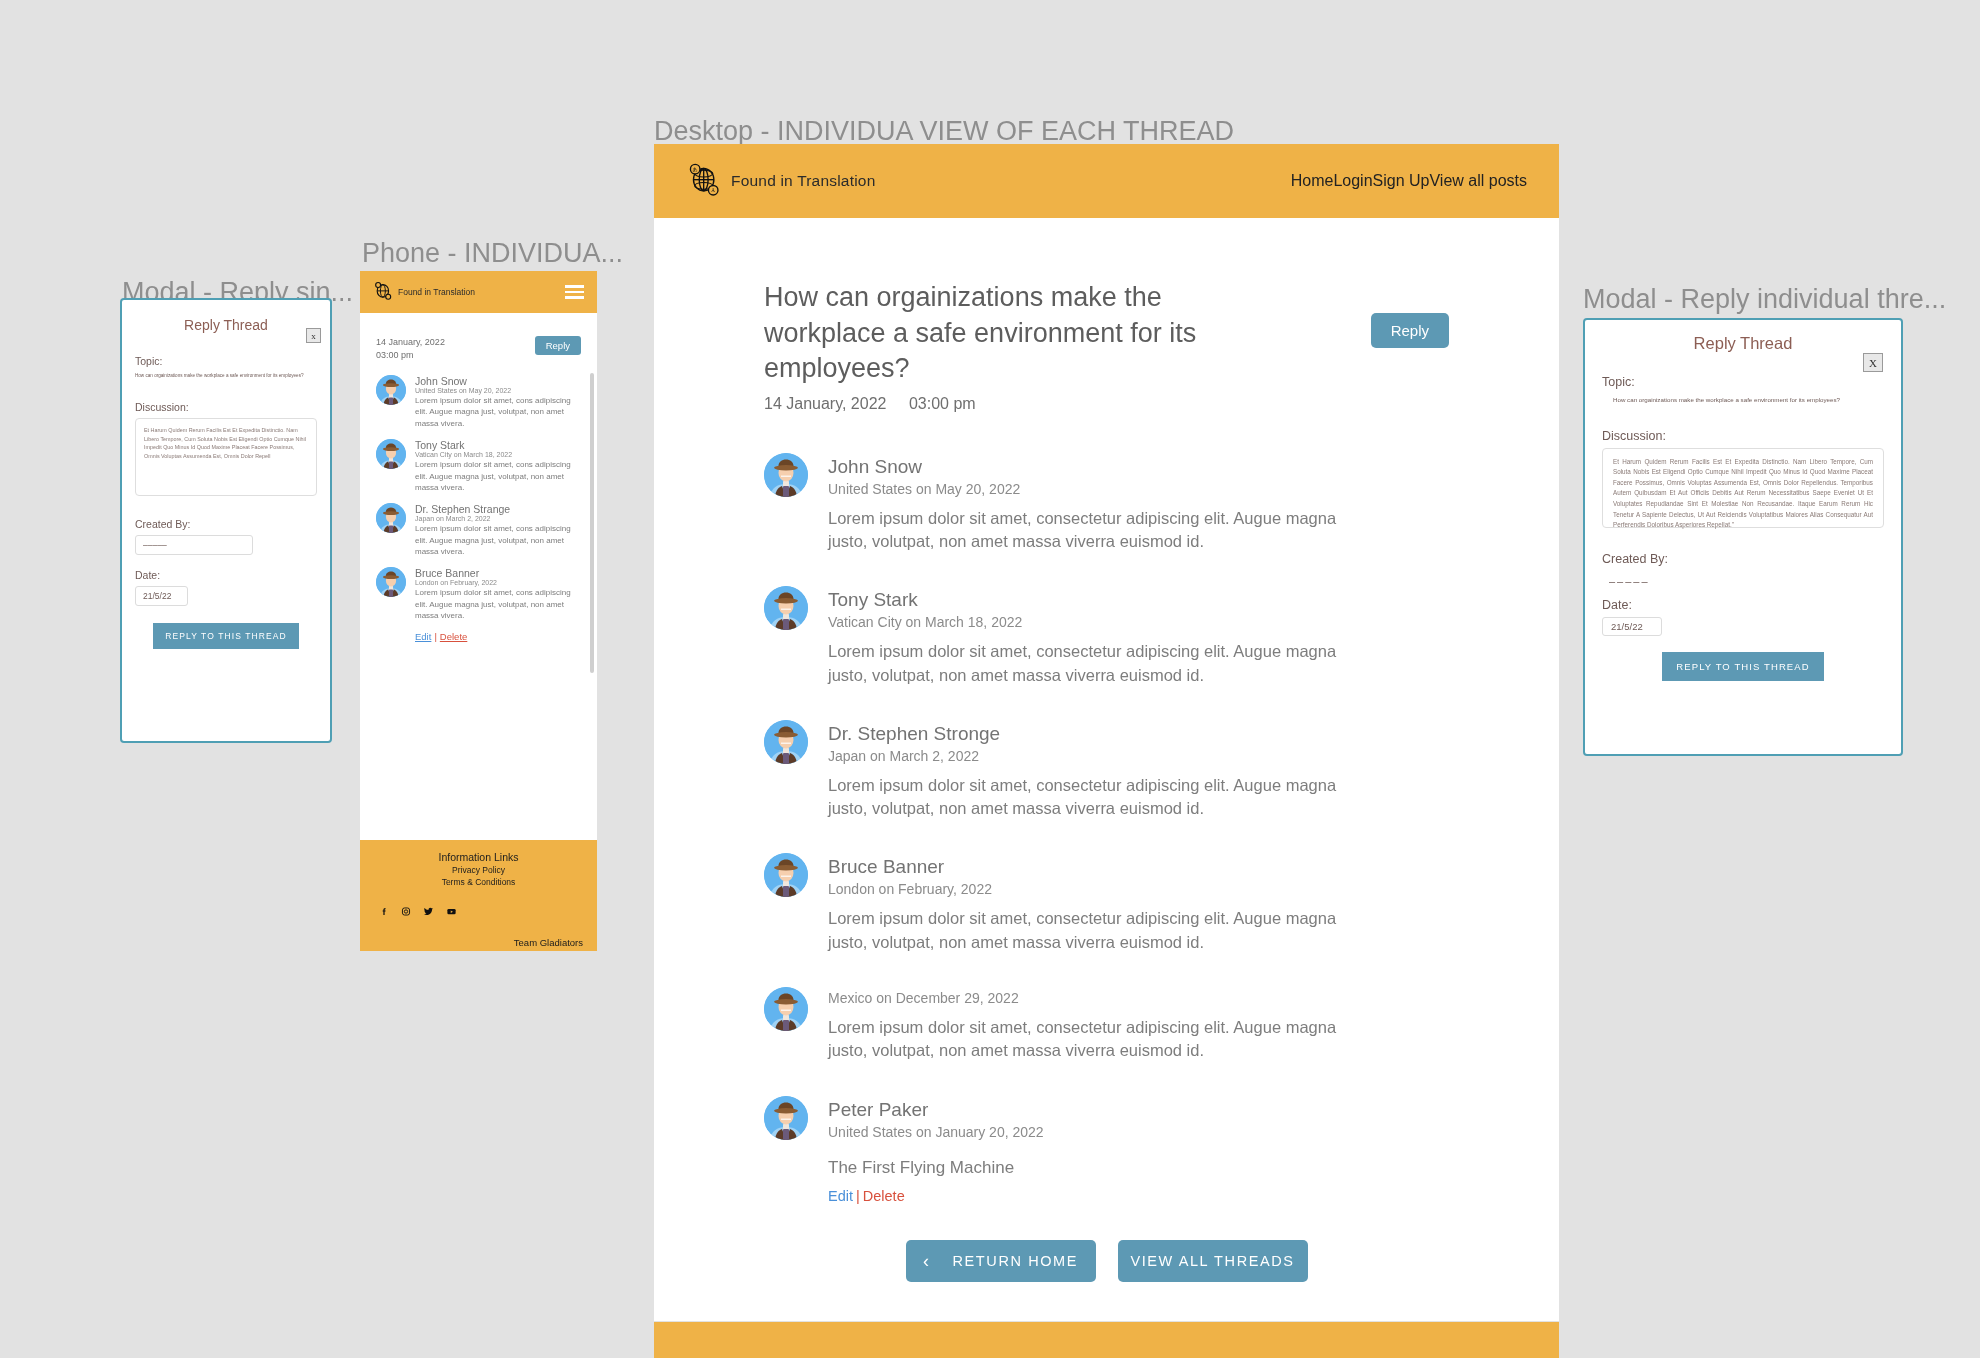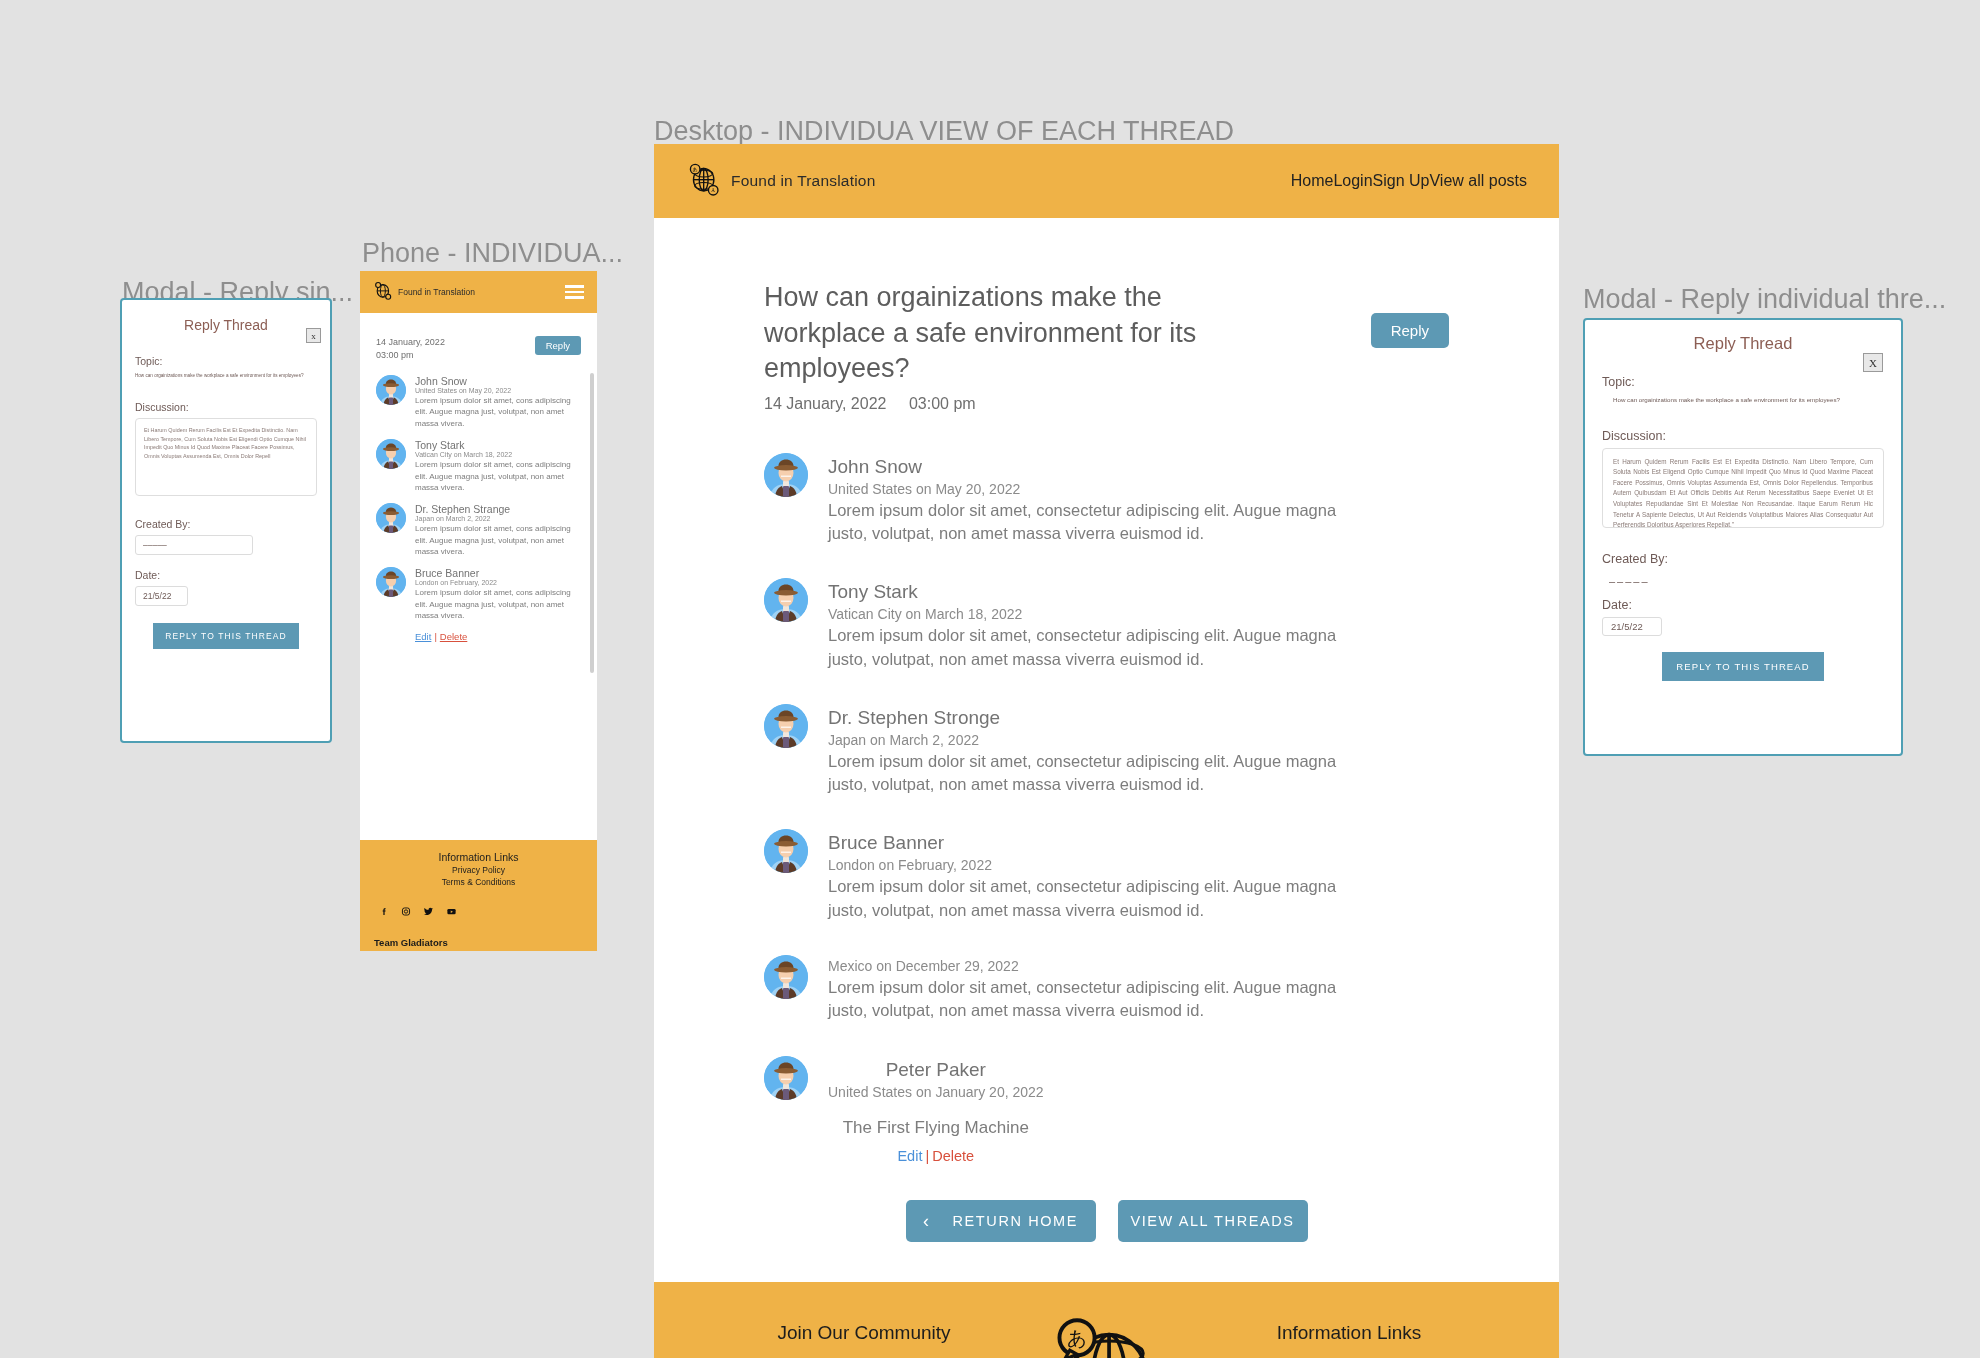--- a/index.html
+++ b/index.html
@@ -49,25 +49,25 @@
     margin-left: auto; margin-top: 33px;
     background: #5d99b4; color: #fff;
     border: none; border-radius: 5px;
     padding: 9px 20px; font-size: 15px;
     font-family: "Liberation Sans", sans-serif;
     cursor: pointer;
   }
 
   .comments { margin-top: 40px; }
   .comment { display: flex; gap: 20px; margin-bottom: 33px; }
-  .comment:last-child { margin-bottom: 0; text-align: center; }
+  .comment:last-child { margin-bottom: 0; }
   .c-body { padding-top: 2px; }
   .c-name { font-size: 19px; color: #737373; line-height: 1.3; }
   .c-loc { font-size: 14px; color: #8b8b8b; margin-top: 1px; }
-  .c-text { font-size: 16.5px; color: #7d7d7d; line-height: 1.42; margin-top: 2px; max-width: 520px; }
+  .c-text { font-size: 16.5px; color: #7d7d7d; line-height: 1.42; margin-top: 10px; max-width: 520px; }
   .c-title { font-size: 17px; color: #7d7d7d; margin-top: 18px; }
   .edit-del { margin-top: 10px; font-size: 14.5px; }
   .edit-del a { text-decoration: none; }
   .e-edit { color: #4a90d9; }
   .e-sep { color: #d8503c; margin: 0 3px; }
   .e-del { color: #d8503c; }
 
   
   .avatar { width: 44px; height: 44px; flex: 0 0 44px; border-radius: 50%; overflow: hidden; position: relative; background: #62b4ef; }
   .avatar.sm { width: 30px; height: 30px; flex: 0 0 30px; }
@@ -127,21 +127,21 @@
     position: absolute; right: 3px; top: 60px; width: 4px; height: 300px;
     background: #cfcfcf; border-radius: 2px;
   }
   .p-footer {
     position: absolute; left: 0; bottom: 0; width: 100%; height: 111px;
     background: #efb247; padding: 11px 14px 0 14px;
   }
   .p-f-h { font-size: 10.5px; color: #1d1d1d; text-align: center; }
   .p-f-link { font-size: 8.5px; color: #1d1d1d; text-align: center; display: block; text-decoration: none; margin-top: 2px; }
   .p-socials { display: flex; gap: 12px; margin-top: 16px; padding-left: 6px; }
-  .p-team { text-align: left; font-size: 9.5px; color: #1b1b1b; margin-top: 16px; font-weight: bold; }
+  .p-team { text-align: right; font-size: 9.5px; color: #1b1b1b; margin-top: 16px; }
 
   
   .modal {
     position: absolute;
     background: #ffffff;
     border: 2.5px solid #4f9fb4;
     border-radius: 4px;
   }
   #modal-left { left: 120px; top: 298px; width: 212px; height: 445px; }
   #modal-right { left: 1583px; top: 318px; width: 320px; height: 438px; }

